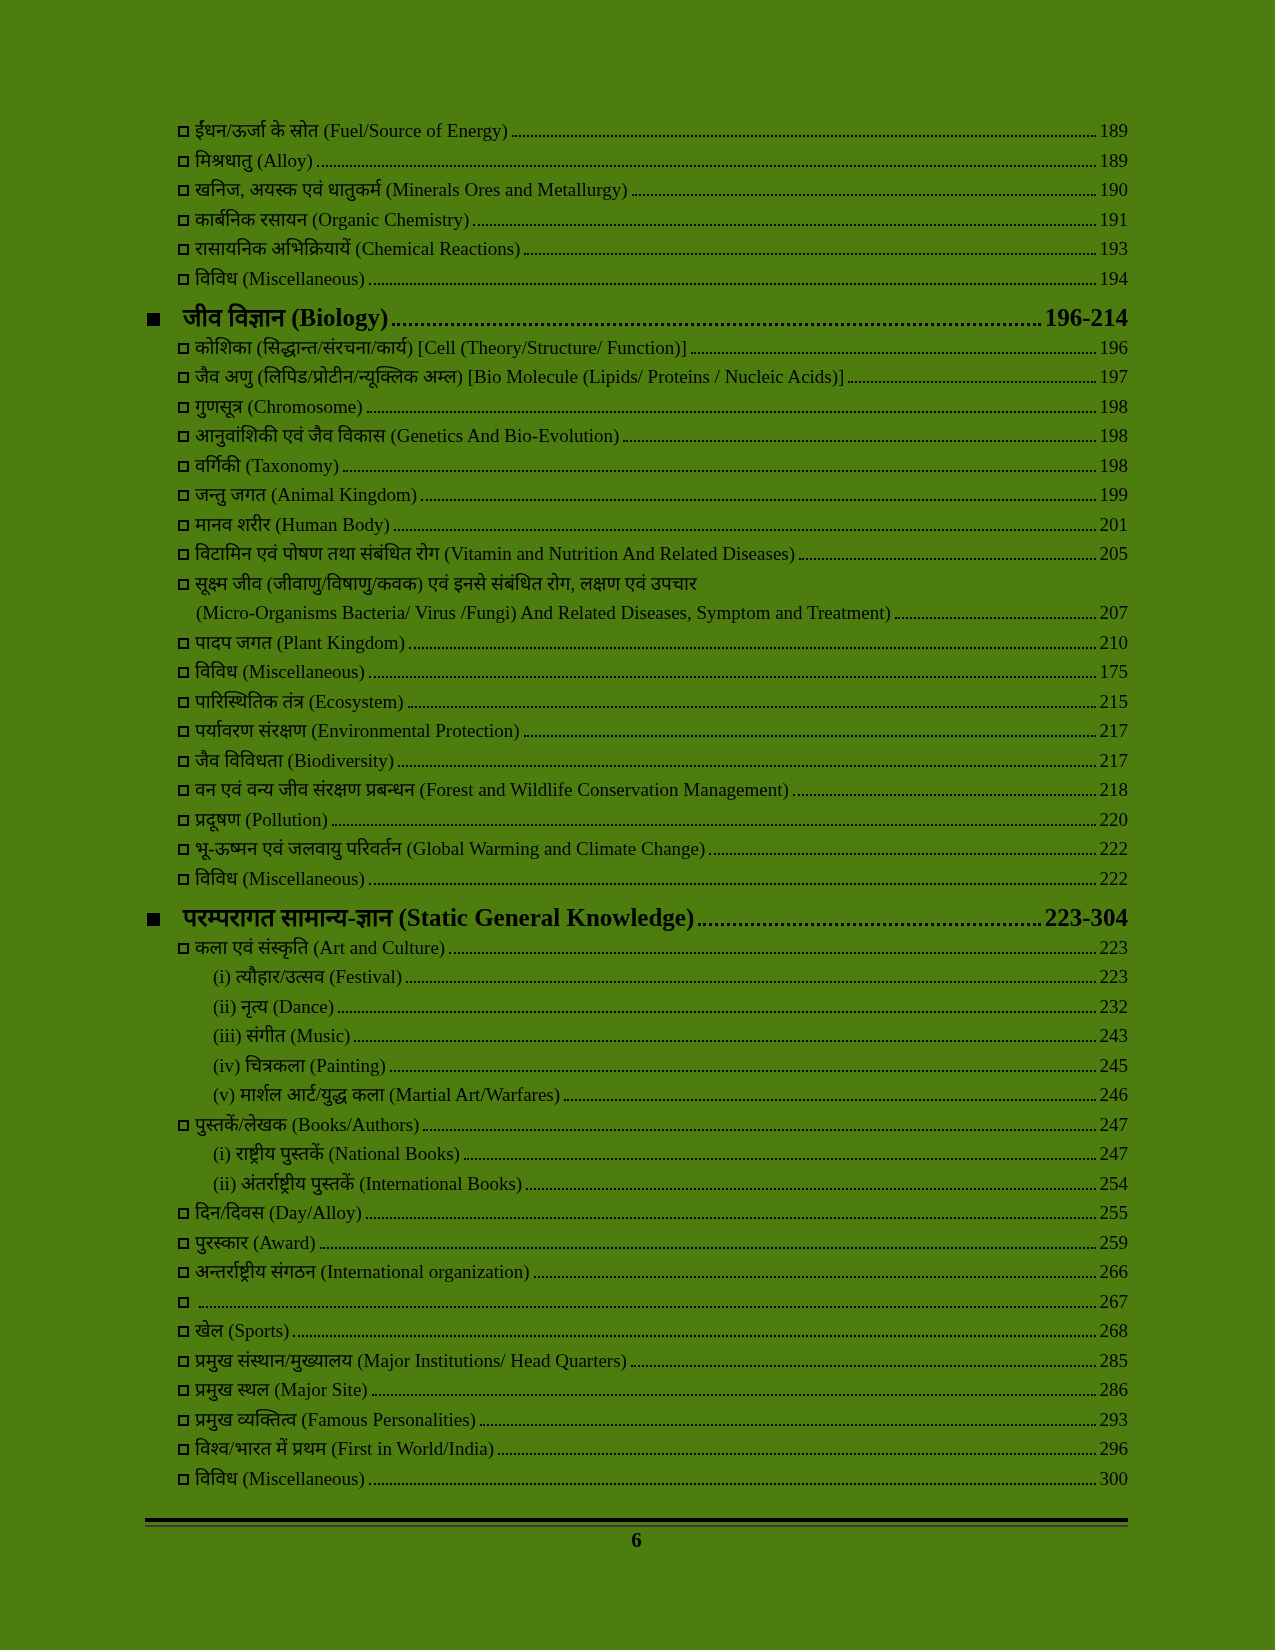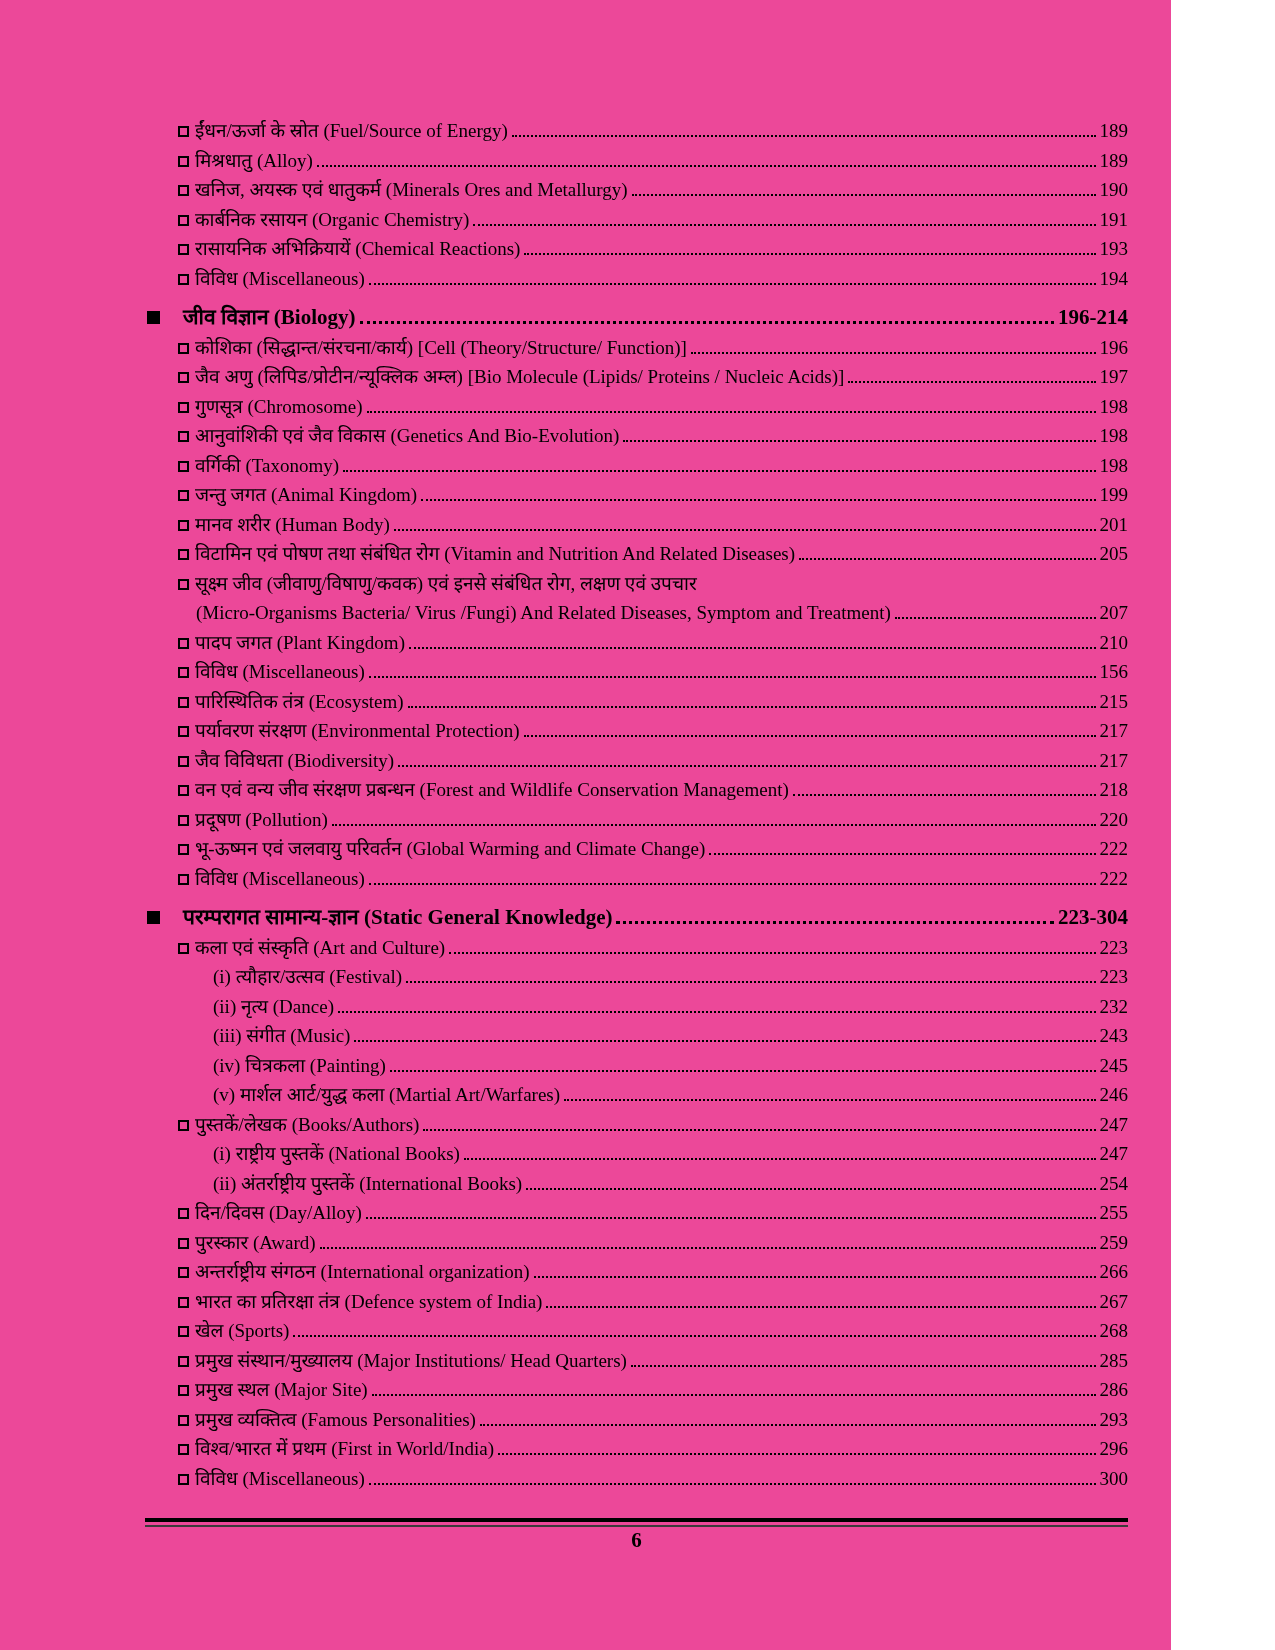--- a/index.html
+++ b/index.html
@@ -1,38 +1,38 @@
 <!DOCTYPE html>
 <html><head>
 <meta charset="utf-8">
 <style>
   html,body{margin:0;padding:0;background:#fff;}
   .page{
     position:relative;
-    width:1171px;height:1650px;
-    background:#ec4899;
+    width:1275px;height:1650px;
+    background:#4d7c0f;
     font-family:"Liberation Serif","DejaVu Serif",serif;
     color:#000;
     overflow:hidden;
   }
   .content{
     position:absolute;
     left:145px;top:116px;
     width:983px;
   }
   .row{
     display:flex;
     align-items:baseline;
     line-height:29.5px;
     font-size:19px;
     white-space:nowrap;
   }
   .row.main{
     font-weight:bold;
-    font-size:21px;
+    font-size:25px;
     margin-top:10px;
   }
   .row.sub{padding-left:33px;}
   .row.subsub{padding-left:68px;font-family:Liberation Serif, serif;}
   .row.wrap{padding-left:51px;}
   .b-filled{
     flex:none;
     width:13px;height:13px;
     background:#000;
     margin-left:2px;
@@ -177,21 +177,21 @@
       <div class="row sub">
         <span class="b-hollow"></span>
         <span class="label">पादप जगत  (Plant Kingdom)</span>
         <span class="dots"></span>
         <span class="pg">210</span>
       </div>
       <div class="row sub">
         <span class="b-hollow"></span>
         <span class="label">विविध  (Miscellaneous)</span>
         <span class="dots"></span>
-        <span class="pg">156</span>
+        <span class="pg">175</span>
       </div>
       <div class="row sub">
         <span class="b-hollow"></span>
         <span class="label">पारिस्थितिक तंत्र (Ecosystem)</span>
         <span class="dots"></span>
         <span class="pg">215</span>
       </div>
       <div class="row sub">
         <span class="b-hollow"></span>
         <span class="label">पर्यावरण संरक्षण (Environmental Protection)</span>
@@ -294,21 +294,20 @@
         <span class="pg">259</span>
       </div>
       <div class="row sub">
         <span class="b-hollow"></span>
         <span class="label">अन्तर्राष्ट्रीय संगठन (International organization)</span>
         <span class="dots"></span>
         <span class="pg">266</span>
       </div>
       <div class="row sub">
         <span class="b-hollow"></span>
-        <span class="label">भारत का प्रतिरक्षा तंत्र  (Defence system of India)</span>
         <span class="dots"></span>
         <span class="pg">267</span>
       </div>
       <div class="row sub">
         <span class="b-hollow"></span>
         <span class="label">खेल  (Sports)</span>
         <span class="dots"></span>
         <span class="pg">268</span>
       </div>
       <div class="row sub">

